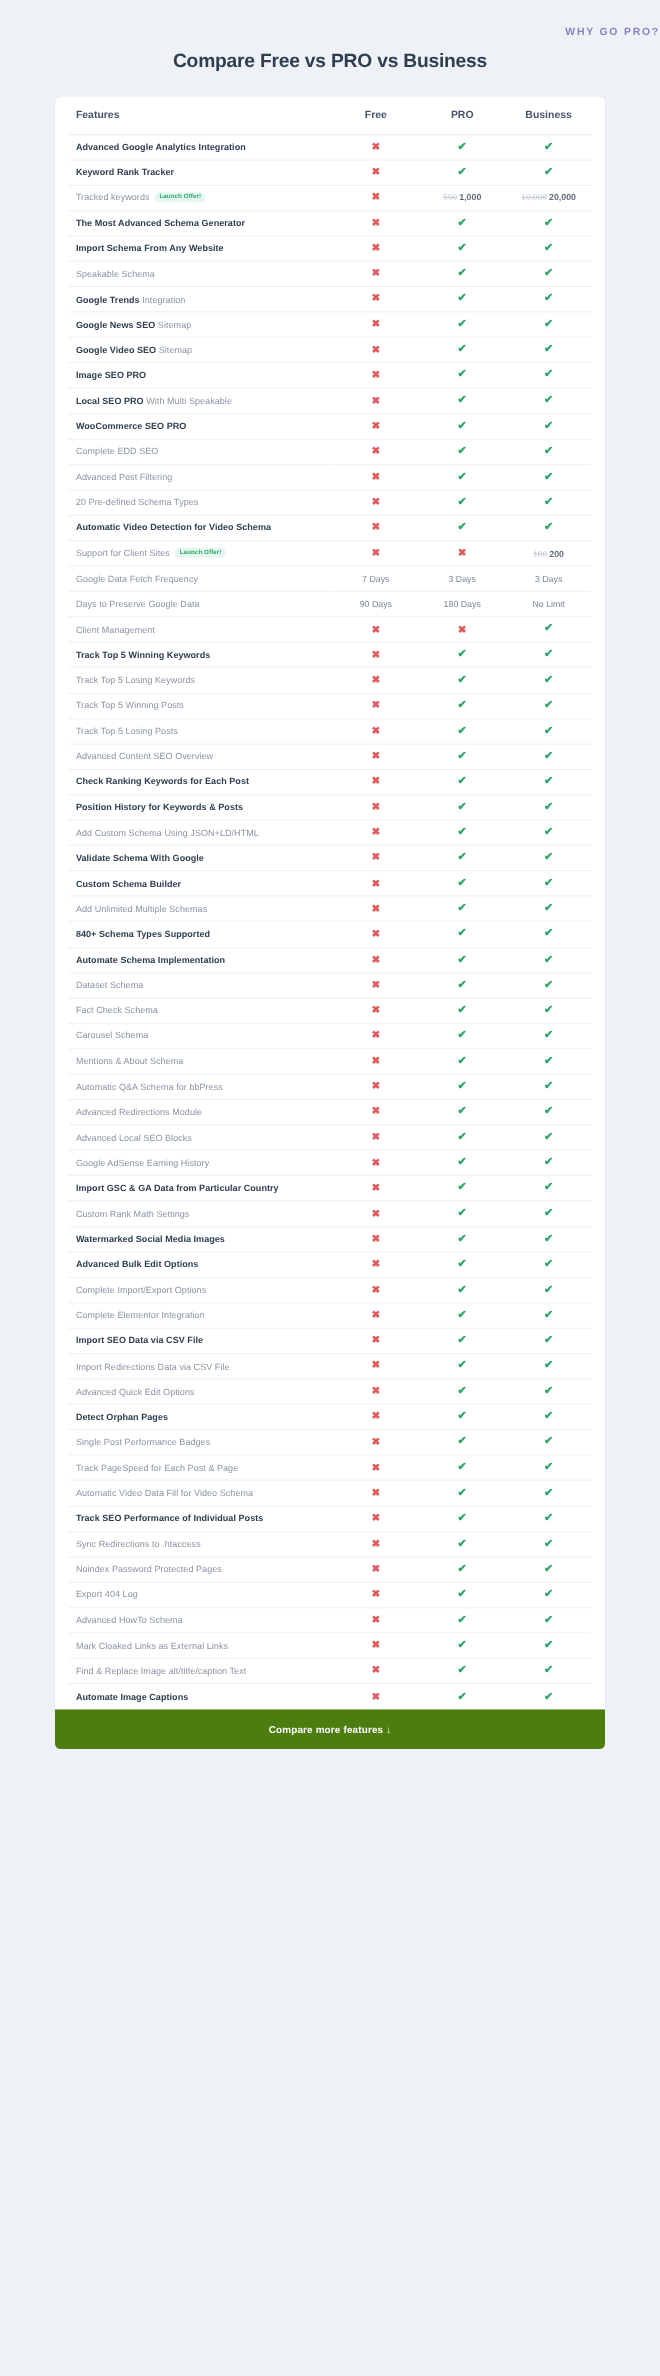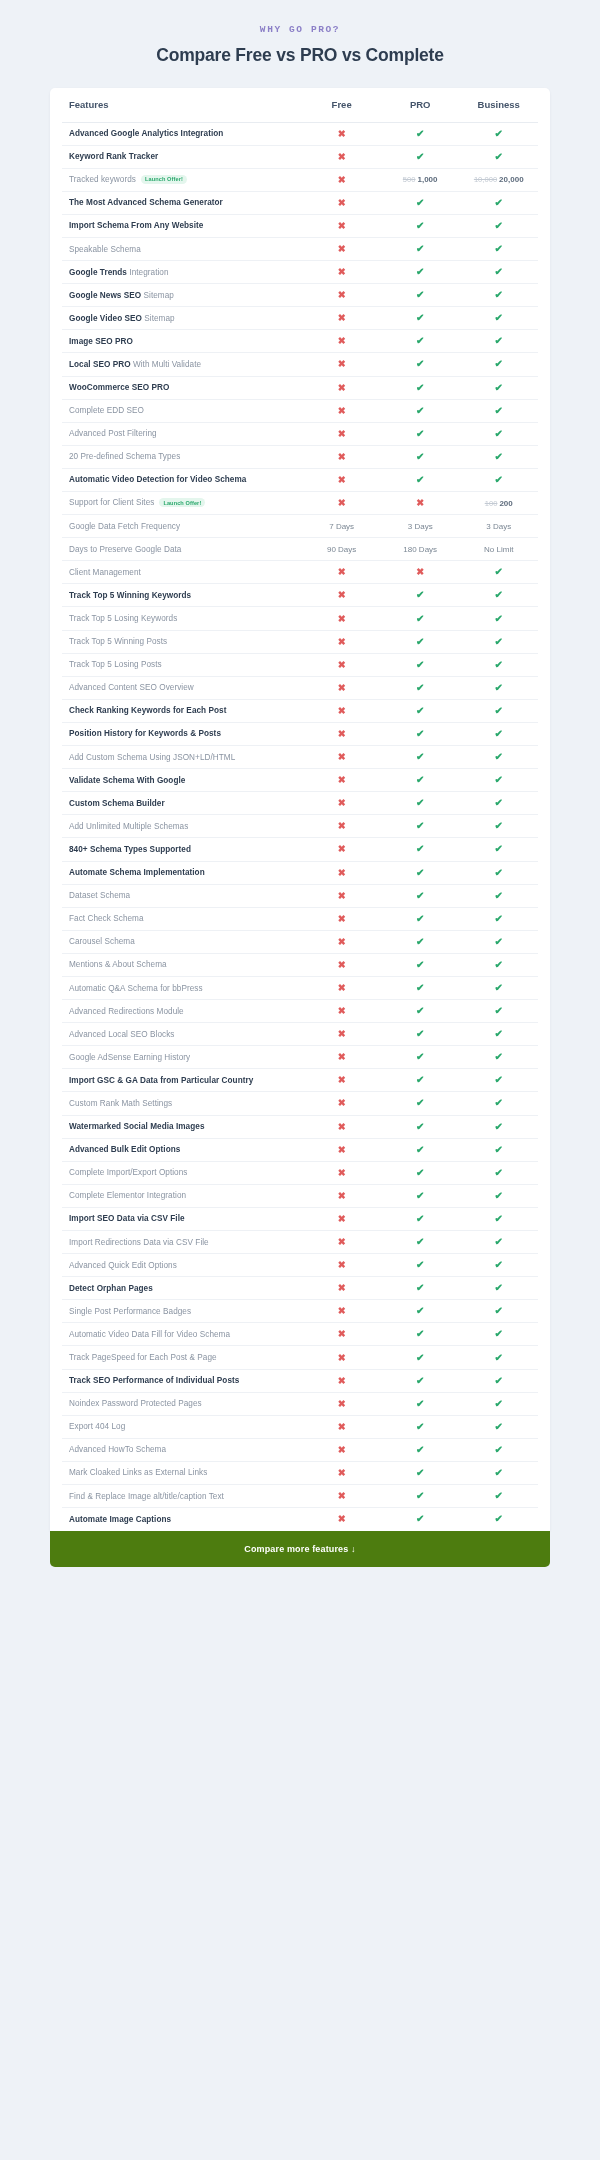--- a/index.html
+++ b/index.html
@@ -10,28 +10,27 @@
     font-family: "Liberation Sans", sans-serif;
     -webkit-font-smoothing: antialiased;
   }
   .page {
     width: 600px;
     min-height: 2160px;
     background: #eef2f7;
     padding-top: 24px;
   }
   .eyebrow {
-    text-align: center;
+    text-align: right;
     color: #8b7fc7;
     font-size: 9.5px;
     letter-spacing: 1.6px;
     font-weight: 600;
     margin: 0 0 10px 0;
     text-transform: uppercase;
-    font-family: Liberation Mono, monospace;
   }
   .heading {
     text-align: center;
     color: #2e3d50;
     font-size: 17.5px;
     font-weight: 700;
     margin: 0 0 22px 0;
     letter-spacing: -0.2px;
   }
   .card {
@@ -130,21 +129,21 @@
     cursor: pointer;
     letter-spacing: 0.15px;
   }
 </style>
 </head>
 <body>
 
 <div class="page">
 
   <div class="eyebrow">WHY GO PRO?</div>
-  <h1 class="heading">Compare Free vs PRO vs Complete</h1>
+  <h1 class="heading">Compare Free vs PRO vs Business</h1>
 
   <div class="card">
     <table class="cmp">
       <colgroup>
         <col class="c-feature">
           <col class="c-free">
           <col class="c-pro">
           <col class="c-bus">
       </colgroup>
       <thead>
@@ -210,21 +209,21 @@
             <td><span class="mk check">✔</span></td>
             <td><span class="mk check">✔</span></td>
           </tr>
           <tr class="bold">
             <td class="feature"><span class="feat-strong">Image SEO PRO</span></td>
             <td><span class="mk cross">✖</span></td>
             <td><span class="mk check">✔</span></td>
             <td><span class="mk check">✔</span></td>
           </tr>
           <tr class="bold">
-            <td class="feature"><span class="feat-strong">Local SEO PRO</span><span class="feat-normal"> With Multi Validate</span></td>
+            <td class="feature"><span class="feat-strong">Local SEO PRO</span><span class="feat-normal"> With Multi Speakable</span></td>
             <td><span class="mk cross">✖</span></td>
             <td><span class="mk check">✔</span></td>
             <td><span class="mk check">✔</span></td>
           </tr>
           <tr class="bold">
             <td class="feature"><span class="feat-strong">WooCommerce SEO PRO</span></td>
             <td><span class="mk cross">✖</span></td>
             <td><span class="mk check">✔</span></td>
             <td><span class="mk check">✔</span></td>
           </tr>
@@ -462,33 +461,39 @@
             <td><span class="mk check">✔</span></td>
             <td><span class="mk check">✔</span></td>
           </tr>
           <tr>
             <td class="feature"><span class="feat-normal">Single Post Performance Badges</span></td>
             <td><span class="mk cross">✖</span></td>
             <td><span class="mk check">✔</span></td>
             <td><span class="mk check">✔</span></td>
           </tr>
           <tr>
+            <td class="feature"><span class="feat-normal">Track PageSpeed for Each Post &amp; Page</span></td>
+            <td><span class="mk cross">✖</span></td>
+            <td><span class="mk check">✔</span></td>
+            <td><span class="mk check">✔</span></td>
+          </tr>
+          <tr>
             <td class="feature"><span class="feat-normal">Automatic Video Data Fill for Video Schema</span></td>
             <td><span class="mk cross">✖</span></td>
             <td><span class="mk check">✔</span></td>
             <td><span class="mk check">✔</span></td>
           </tr>
-          <tr>
-            <td class="feature"><span class="feat-normal">Track PageSpeed for Each Post &amp; Page</span></td>
-            <td><span class="mk cross">✖</span></td>
-            <td><span class="mk check">✔</span></td>
-            <td><span class="mk check">✔</span></td>
-          </tr>
           <tr class="bold">
             <td class="feature"><span class="feat-strong">Track SEO Performance of Individual Posts</span></td>
+            <td><span class="mk cross">✖</span></td>
+            <td><span class="mk check">✔</span></td>
+            <td><span class="mk check">✔</span></td>
+          </tr>
+          <tr>
+            <td class="feature"><span class="feat-normal">Sync Redirections to .htaccess</span></td>
             <td><span class="mk cross">✖</span></td>
             <td><span class="mk check">✔</span></td>
             <td><span class="mk check">✔</span></td>
           </tr>
           <tr>
             <td class="feature"><span class="feat-normal">Noindex Password Protected Pages</span></td>
             <td><span class="mk cross">✖</span></td>
             <td><span class="mk check">✔</span></td>
             <td><span class="mk check">✔</span></td>
           </tr>

